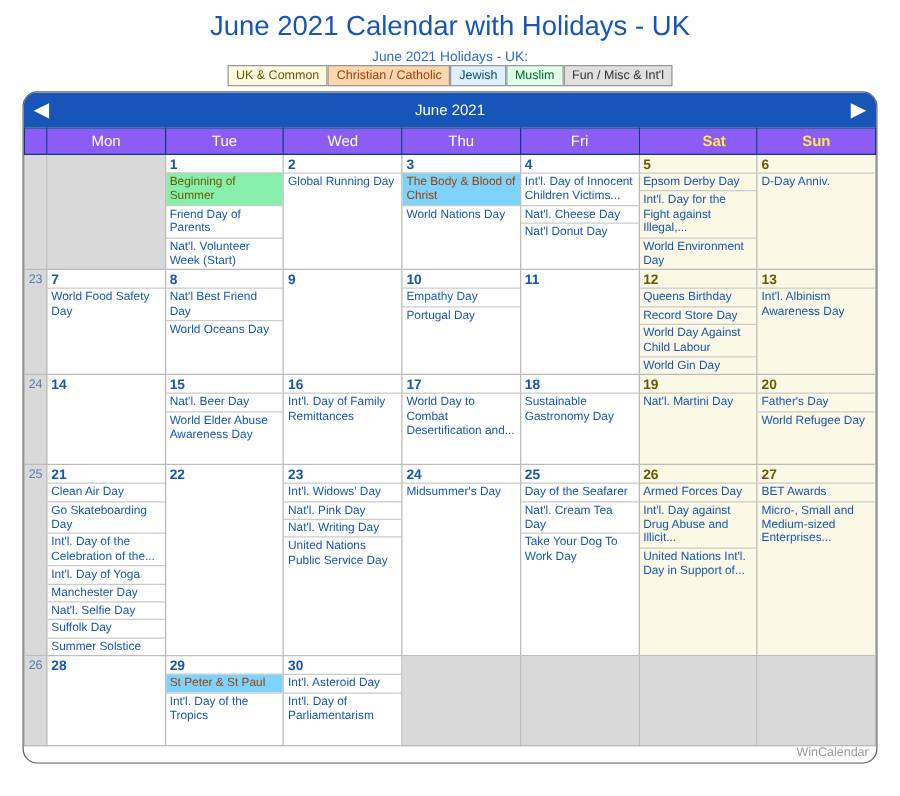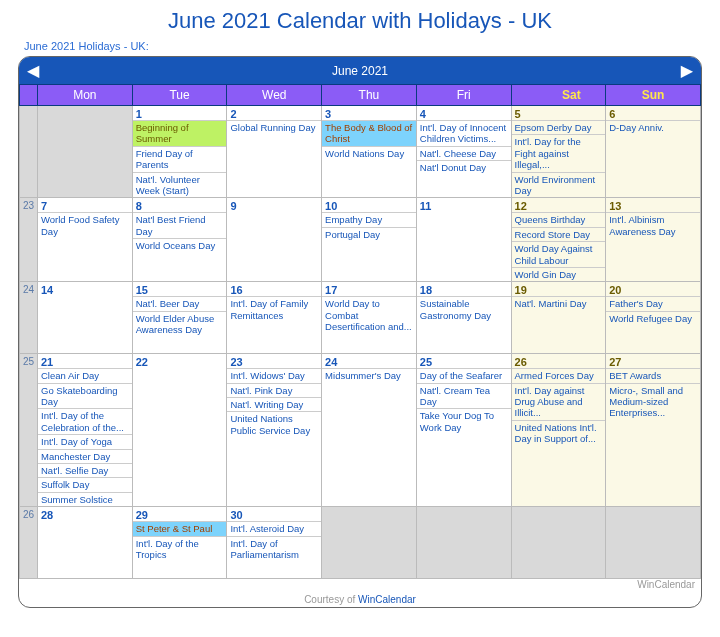--- a/index.html
+++ b/index.html
@@ -1,18 +1,18 @@
 <!DOCTYPE html>
 <html><head>
 <meta charset="utf-8">
 <style>
   * { box-sizing: border-box; margin: 0; padding: 0; }
   body { font-family: Arial, sans-serif; font-size: 11px; background: #fff; width: 720px; }
   .page-title { text-align: center; color: #1756b8; font-size: 22px; margin: 8px 0 6px; font-weight: normal; }
-  .top-row { display: flex; justify-content: space-between; align-items: center; padding: 0 24px 4px; }
+  .top-row { display: flex; justify-content: space-between; align-items: center; padding: 0 24px 4px; flex-direction: column; }
   .subtitle { color: #2b6cd4; font-size: 11px; }
   .legend { display: flex; gap: 0; }
   .legend-item { border: 1px solid #999; padding: 2px 6px; font-size: 10px; }
   .lg-uk { background: #fffae0; color: #6a5b00; }
   .lg-ch { background: #ffd6b0; color: #a04000; }
   .lg-jw { background: #dff0ff; color: #005080; }
   .lg-mu { background: #e0ffe8; color: #006a30; }
   .lg-fn { background: #e0e0e0; color: #333; }
 
   .cal-border { border: 1px solid #666; border-radius: 12px; margin: 0 18px; overflow: hidden; }
@@ -25,33 +25,40 @@
   th.wknum { width: 18px; }
   th.sat { color: #ffe74a; font-weight: bold; padding-left: 29px; }
   th.sun { color: #ffe74a; font-weight: bold; }
   td.wknum { background: #d9d9d9; color: #5a7aa8; font-size: 10px; text-align: center; vertical-align: top; border: 1px solid #bbb; width: 18px; padding-top: 2px; }
   td.day { border: 1px solid #bbb; vertical-align: top; padding: 0; height: 72px; background: #fff; }
   td.day.wkend { background: #fbf9e6; }
   td.day.empty { background: #d9d9d9; }
   .daynum { font-size: 11px; font-weight: bold; color: #1756b8; padding: 2px 3px 0; }
   .wkend .daynum { color: #6a5b00; }
   .ev { font-size: 9.5px; color: #1756b8; border-top: 1px solid #ccc; padding: 1px 3px; line-height: 1.2; overflow: hidden; }
-  .ev.uk { background: #bef264; color: #6a5b00; }
+  .ev.uk { background: #86efac; color: #6a5b00; }
   .ev.ch { background: #7dd3fc; color: #a04000; }
   .footer { text-align: center; font-size: 10px; color: #999; padding: 2px 0; }
   .footer a { color: #1756b8; text-decoration: none; }
   .brand { text-align: right; color: #999; font-size: 10px; padding: 0 6px 2px; }
 </style>
 </head>
 <body>
 
 <div class="page-title">June 2021 Calendar with Holidays - UK</div>
 
 <div class="top-row">
   <div class="subtitle">June 2021 Holidays - UK:</div>
+  <div class="legend">
+    <div class="legend-item lg-uk">UK &amp; Common</div>
+    <div class="legend-item lg-ch">Christian / Catholic</div>
+    <div class="legend-item lg-jw">Jewish</div>
+    <div class="legend-item lg-mu">Muslim</div>
+    <div class="legend-item lg-fn">Fun / Misc &amp; Int'l</div>
+  </div>
 </div>
 
 <div class="cal-border">
   <div class="cal-header">
     <span class="nav">◀</span>
     <span class="title">June 2021</span>
     <span class="nav">▶</span>
   </div>
   <table>
     <thead>
@@ -229,17 +236,13 @@
             <div class="ev">Int'l. Day of Parliamentarism</div>
           </td>
           <td class="day empty"></td>
           <td class="day empty"></td>
           <td class="day empty wkend"></td>
           <td class="day empty wkend"></td>
         </tr>
       </tbody>
   </table>
   <div class="brand">WinCalendar</div>
-  <div class="footer">
-    <span>Courtesy of</span>
-    <a href="#">WinCalendar</a>
-  </div>
 </div>
 
 </body></html>

